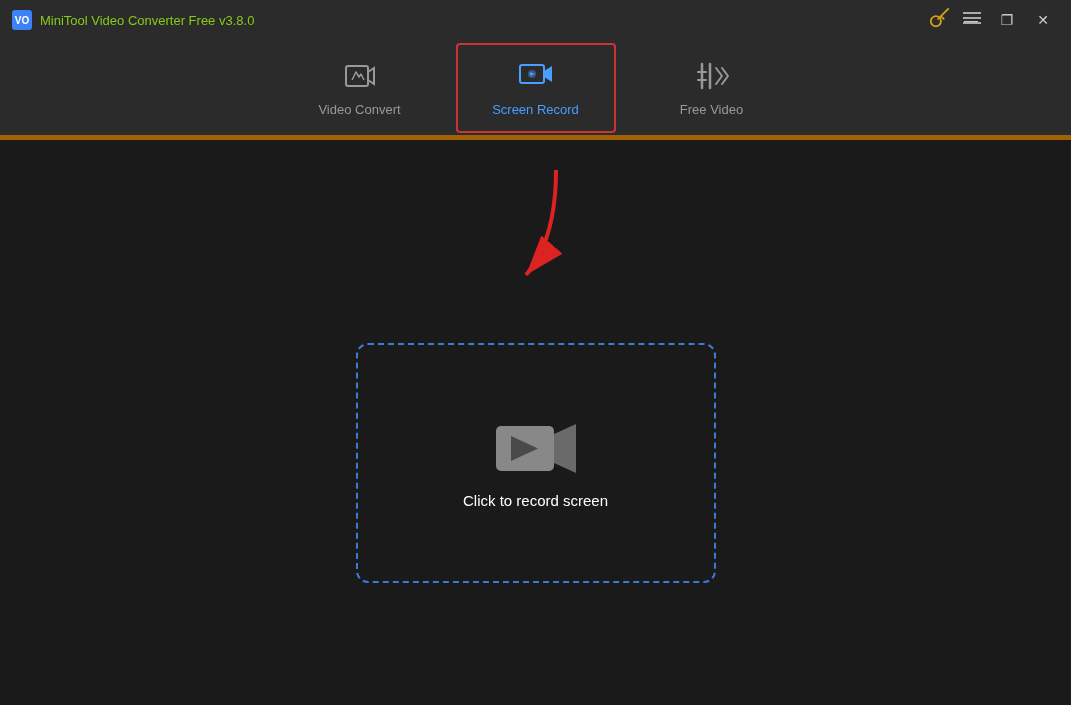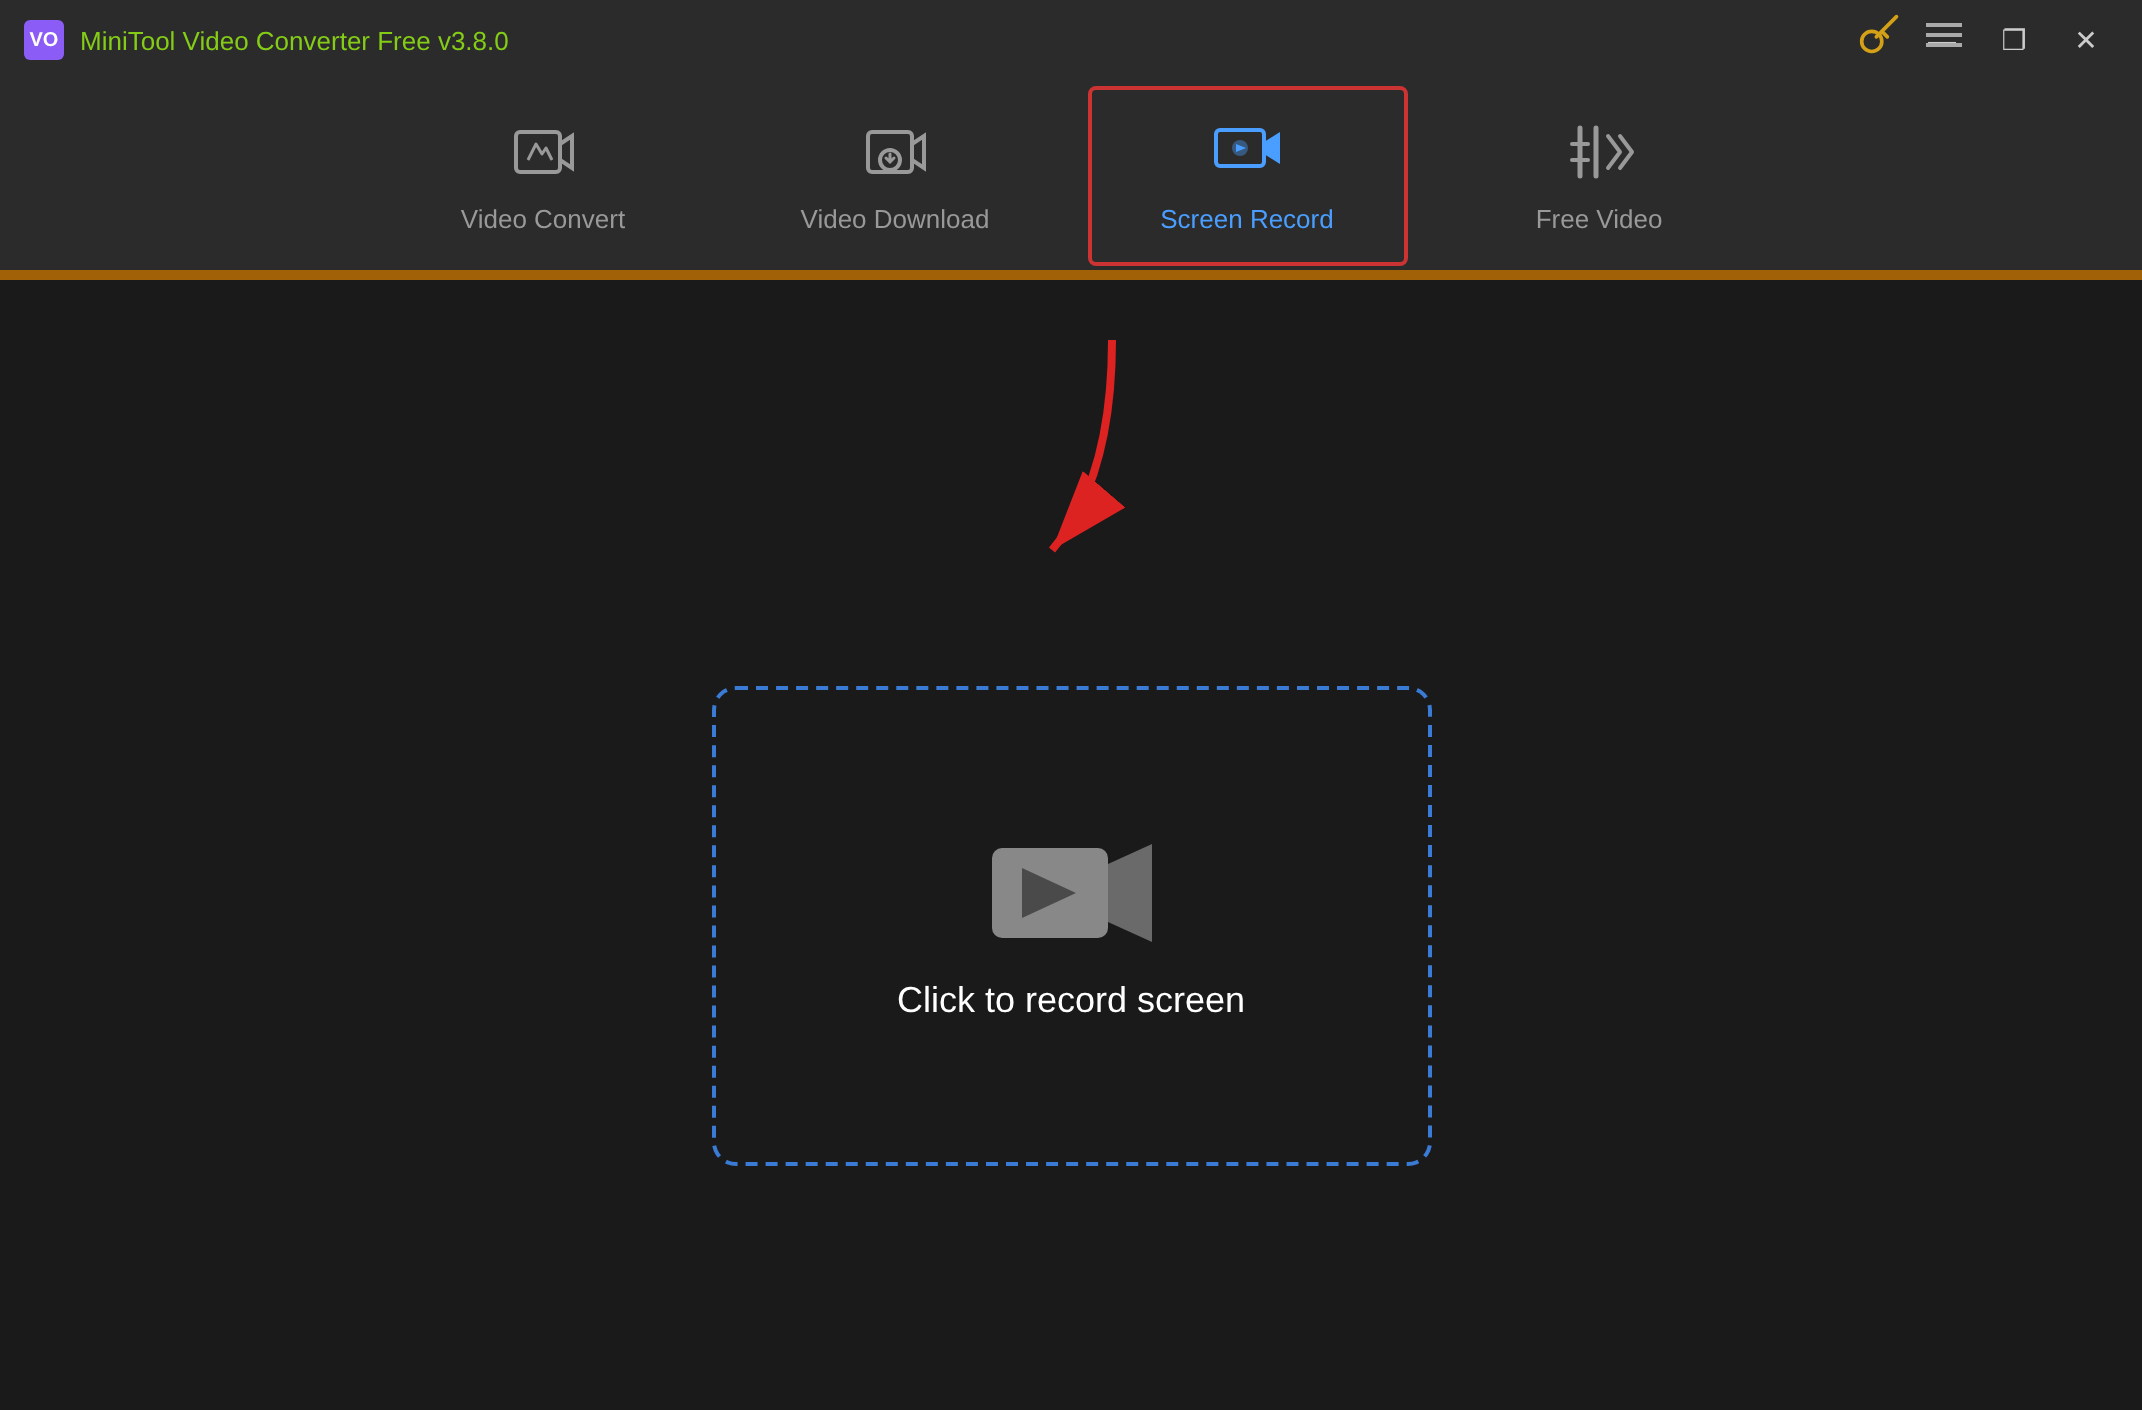--- a/index.html
+++ b/index.html
@@ -17,21 +17,21 @@
       background: #2b2b2b;
       height: 40px;
       display: flex;
       align-items: center;
       padding: 0 12px;
       position: relative;
     }
     #app-logo {
       width: 20px;
       height: 20px;
-      background: #8b5cf6;
+      background: #3b82f6;
       border-radius: 3px;
       display: flex;
       align-items: center;
       justify-content: center;
       margin-right: 8px;
       flex-shrink: 0;
     }
     #app-logo span {
       color: white;
       font-size: 10px;
@@ -141,21 +141,21 @@
     }
 
     #camera-icon-wrap {
       width: 80px;
       height: 60px;
       position: relative;
     }
 
     #record-label {
       color: #ffffff;
-      font-size: 18px;
+      font-size: 15px;
       font-weight: 500;
     }
 
     
     .nav-svg {
       width: 36px;
       height: 36px;
     }
 
     
@@ -199,29 +199,20 @@
 
   <div class="nav-item">
     <svg class="nav-svg" viewBox="0 0 36 36" fill="none">
       <rect x="4" y="8" width="22" height="20" rx="2" stroke="#999" stroke-width="2"></rect>
       <path d="M26 14l6-4v16l-6-4V14z" stroke="#999" stroke-width="2" fill="none"></path>
       <path d="M10 22l4-8 3 5 2-3 3 6" stroke="#999" stroke-width="1.5" fill="none" stroke-linejoin="round"></path>
     </svg>
     <span class="nav-label">Video Convert</span>
   </div>
 
-  <div class="nav-item">
-    <svg class="nav-svg" viewBox="0 0 36 36" fill="none">
-      <rect x="4" y="8" width="22" height="20" rx="2" stroke="#999" stroke-width="2"></rect>
-      <path d="M26 14l6-4v16l-6-4V14z" stroke="#999" stroke-width="2" fill="none"></path>
-      <circle cx="15" cy="22" r="5" stroke="#999" stroke-width="2"></circle>
-      <path d="M15 19v4M13 21l2 2 2-2" stroke="#999" stroke-width="1.5" stroke-linecap="round"></path>
-    </svg>
-    <span class="nav-label">Video Download</span>
-  </div>
 
   <div class="nav-item active">
     <svg class="nav-svg" viewBox="0 0 36 36" fill="none">
       <rect x="2" y="7" width="24" height="18" rx="2" stroke="#4a9eff" stroke-width="2"></rect>
       <path d="M26 13l8-5v16l-8-5V13z" fill="#4a9eff"></path>
       <circle cx="14" cy="16" r="4" fill="#4a9eff" opacity="0.4"></circle>
       <polygon points="12,14 12,18 17,16" fill="#4a9eff"></polygon>
     </svg>
     <span class="nav-label">Screen Record</span>
   </div>

